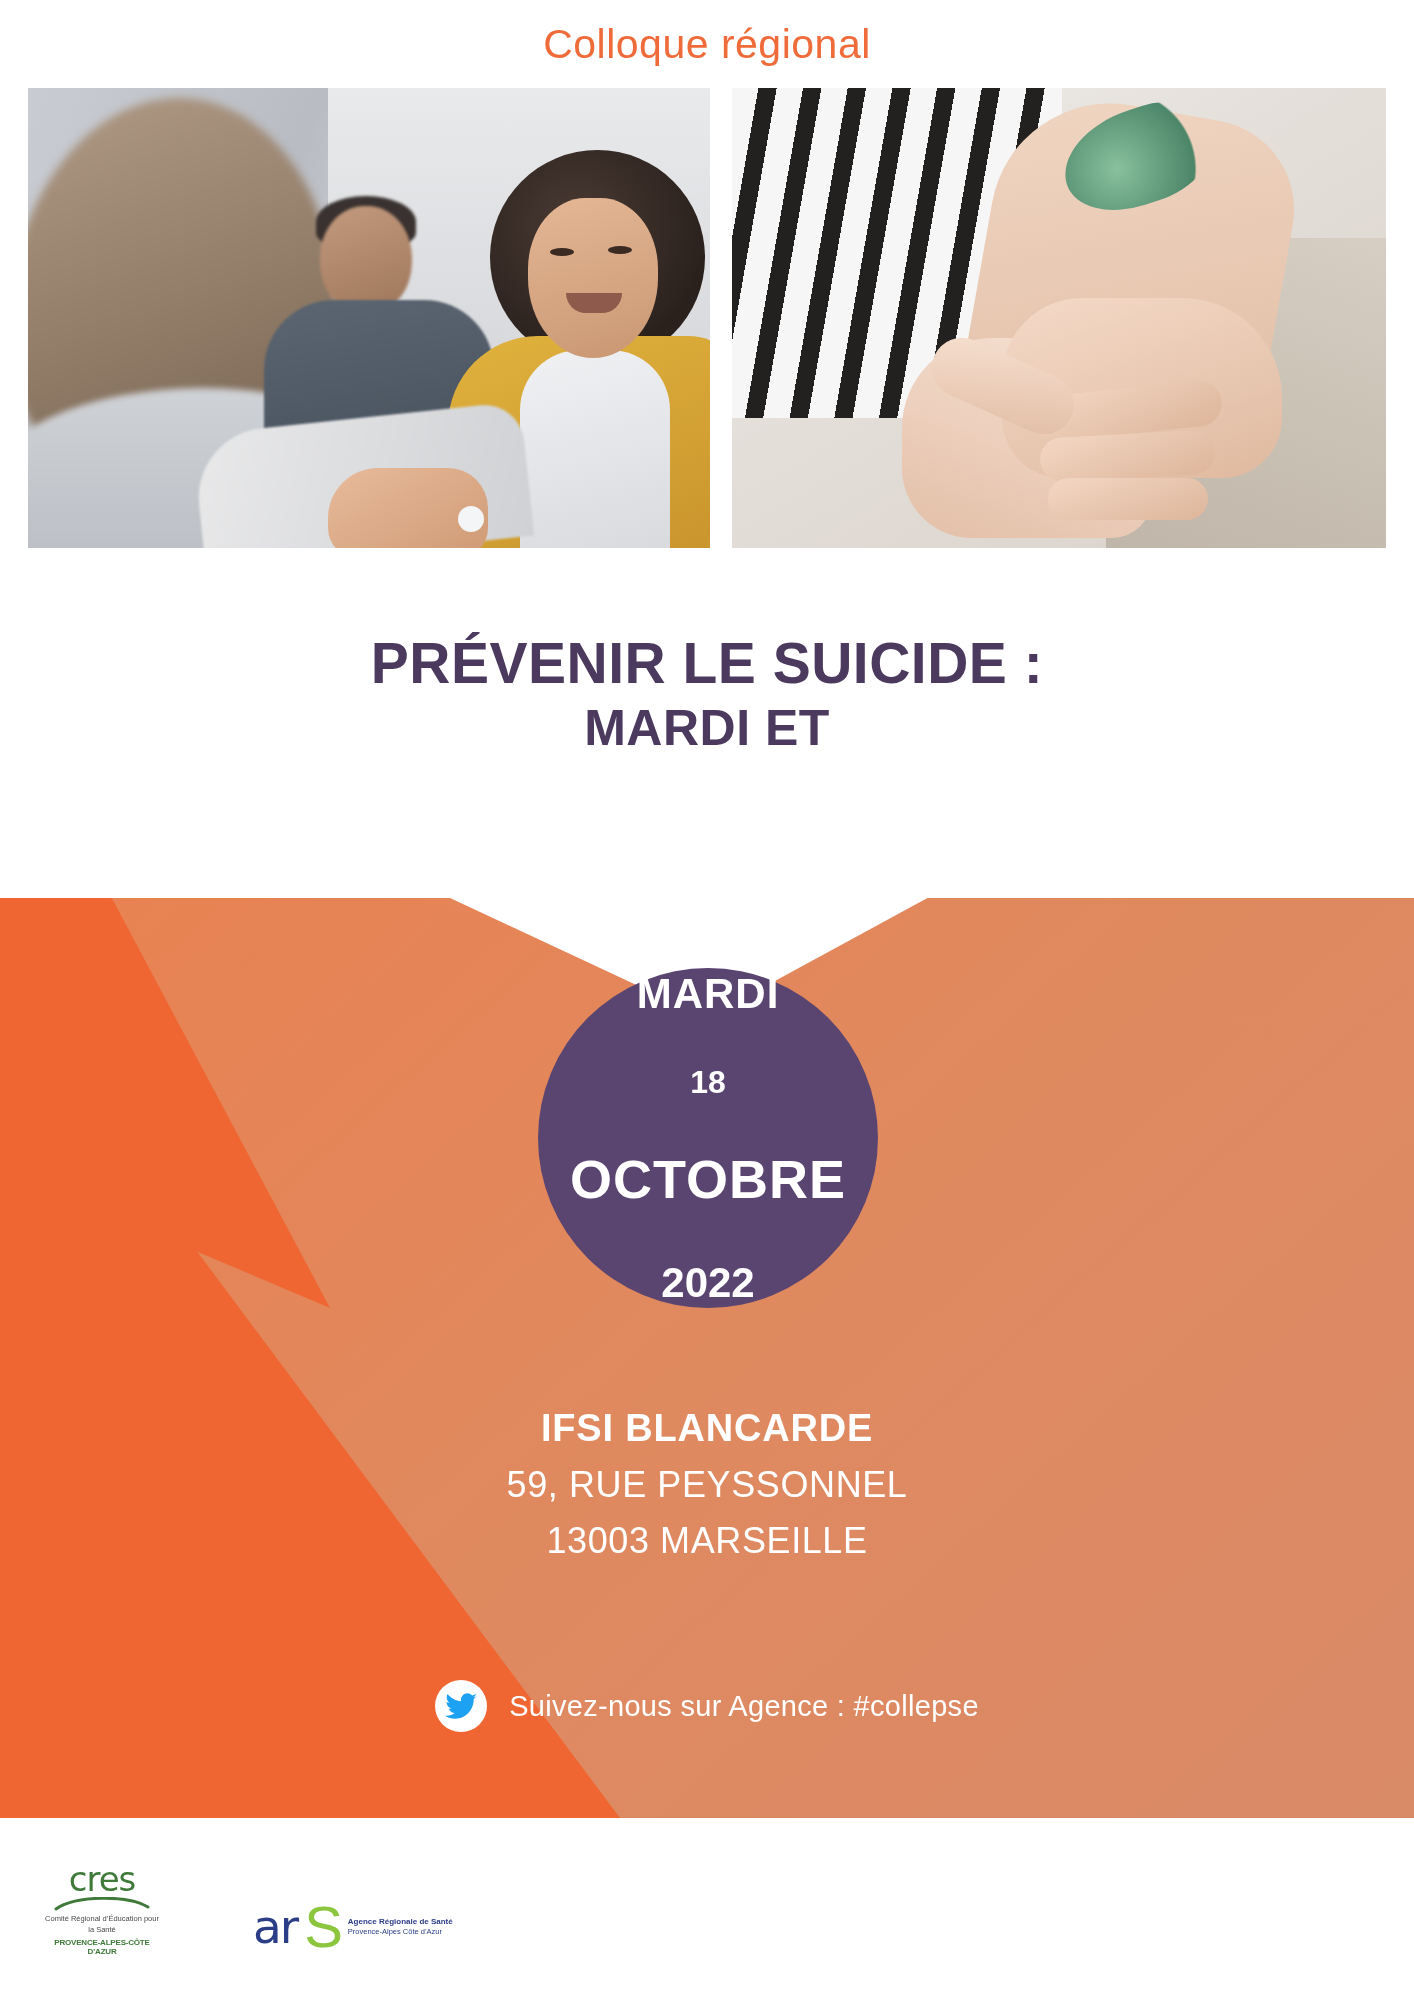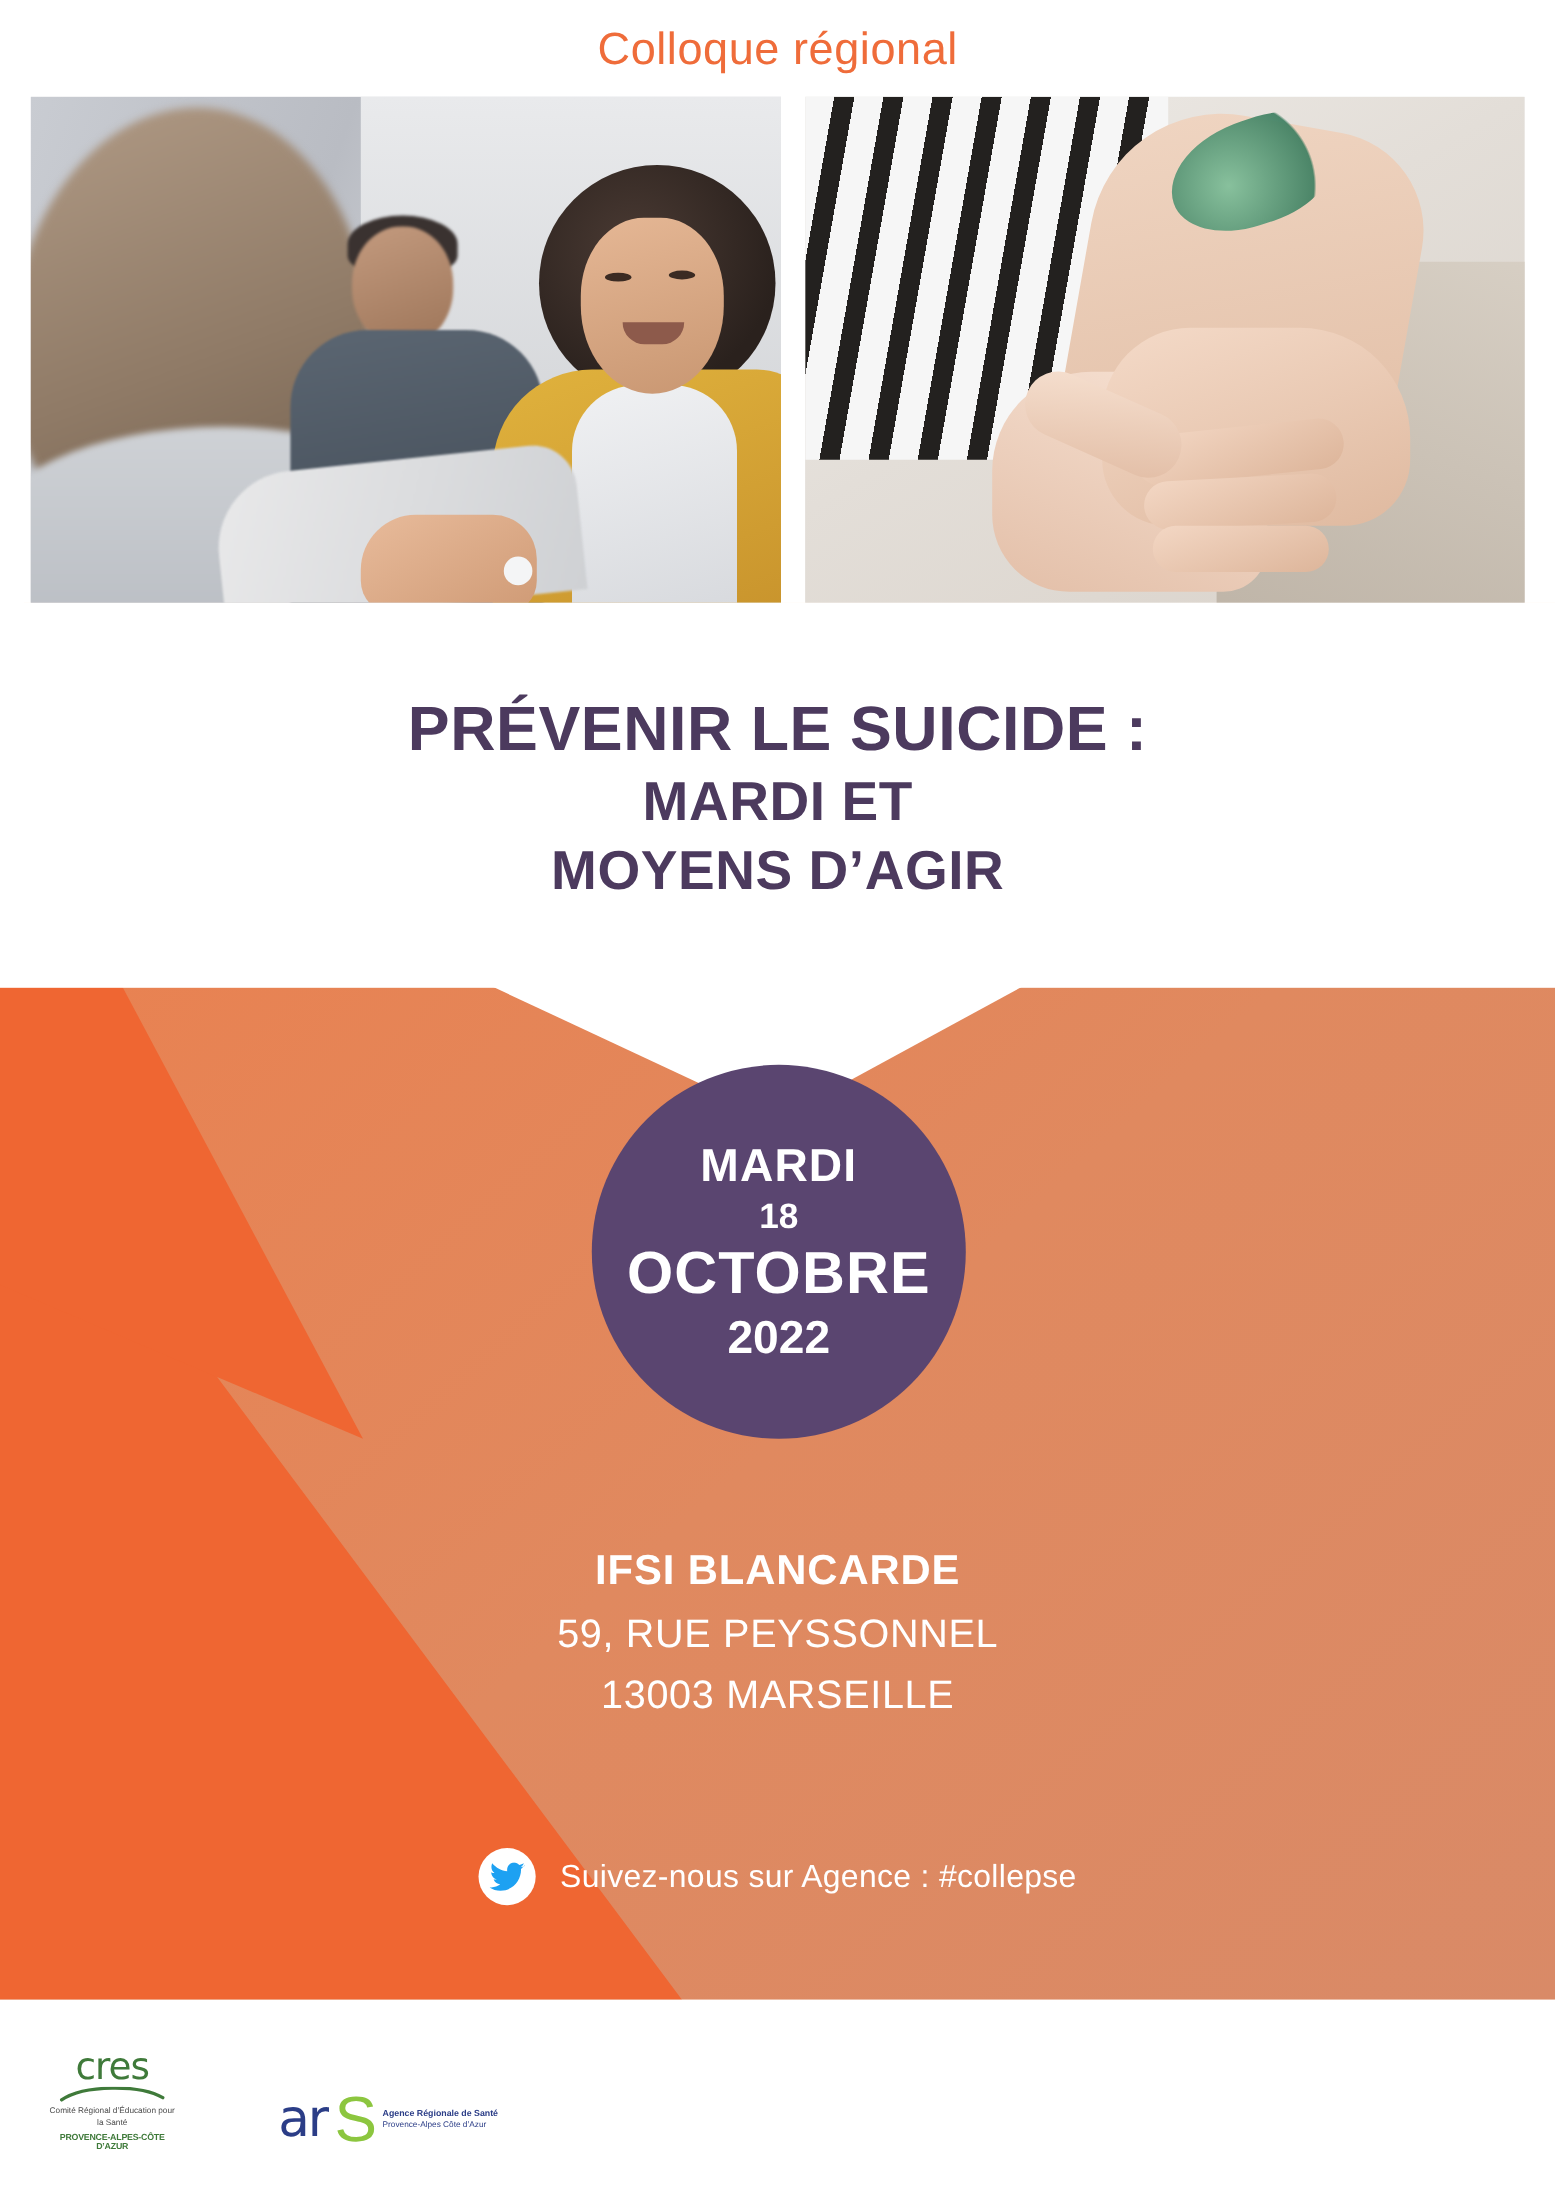--- a/index.html
+++ b/index.html
@@ -253,21 +253,21 @@
     left: 538px;
     top: 968px;
     width: 340px;
     height: 340px;
     border-radius: 50%;
     background: #5a4570;
     z-index: 8;
     display: flex;
     flex-direction: column;
     align-items: center;
-    justify-content: center;
+    justify-content: space-between;
     color: #ffffff;
     text-align: center;
   }
   .date-day {
     font-size: 42px;
     font-weight: 700;
     letter-spacing: 1px;
     line-height: 1.22;
   }
   .date-num {
@@ -511,21 +511,20 @@
       <polygon points="0,0 1414,0 1414,85 707,470 0,140" fill="#ffffff"></polygon>
 
       <polygon points="1414,85 1414,520 920,300" fill="#ffffff" opacity="0"></polygon>
     </svg>
   </div>
 
   <div class="white-band"></div>
   <div class="title-block">
     <div class="title-line1">PRÉVENIR LE SUICIDE :</div>
     <div class="title-line2">MARDI ET</div>
-    <div class="title-line3">MOYENS D’AGIR</div>
   </div>
 
   <div class="date-circle">
     <div class="date-day">MARDI</div>
     <div class="date-num">18</div>
     <div class="date-month">OCTOBRE</div>
     <div class="date-year">2022</div>
   </div>
 
   <div class="venue">

